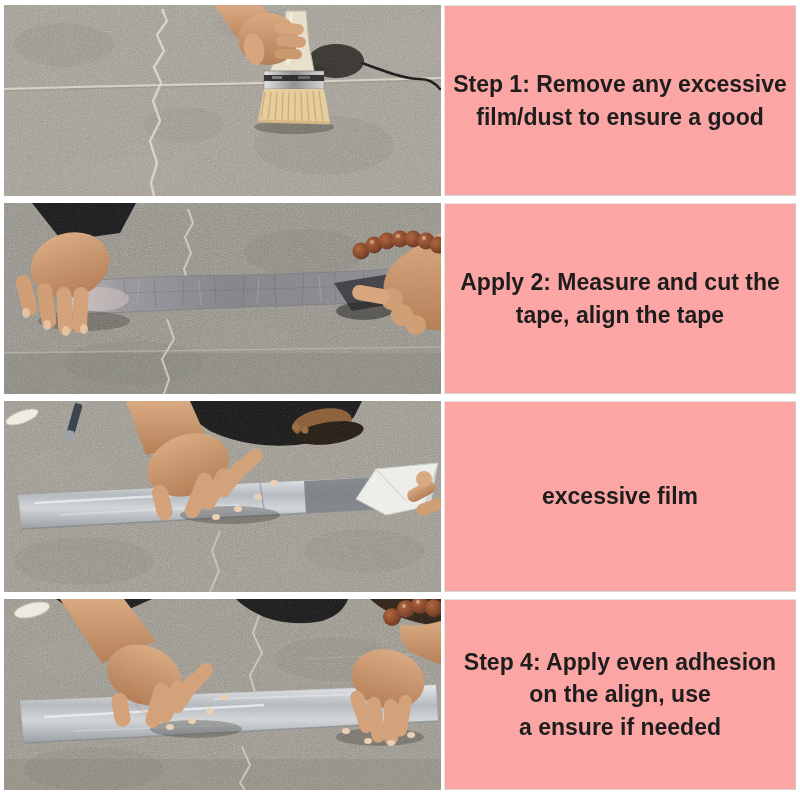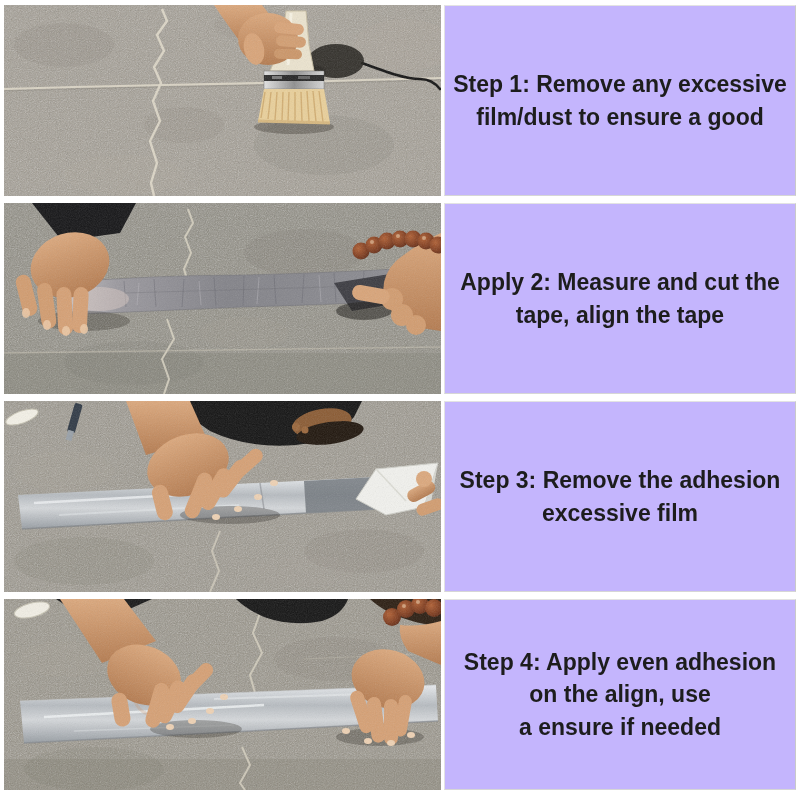--- a/index.html
+++ b/index.html
@@ -5,21 +5,21 @@
   html,body{margin:0;padding:0;background:#ffffff;}
   .canvas{
     width:800px;height:800px;background:#ffffff;box-sizing:border-box;
     padding:5px 4px;display:flex;flex-direction:column;gap:7px;
     font-family:"Liberation Sans", sans-serif;
   }
   .row{display:flex;gap:3px;height:191px;flex:none;}
   .photo{width:437px;height:191px;flex:none;overflow:hidden;background:#9a948a;}
   .photo svg{display:block;width:100%;height:100%;}
   .panel{
-    flex:1;background:#c4b5fd;
+    flex:1;background:#fca5a5;
     border:1px solid #e3e3e3;border-right-color:#c9c9c9;border-bottom-color:#d6d6d6;
     display:flex;flex-direction:column;justify-content:center;align-items:center;
     text-align:center;color:#1d1d1d;font-size:23px;font-weight:600;line-height:1.42;
     padding:0 4px;box-sizing:border-box;
   }
   .panel div{white-space:nowrap;}
 </style>
 </head>
 <body>
 
@@ -232,21 +232,20 @@
           <rect x="146" y="84" width="16" height="36" rx="8" fill="#d6a074" transform="rotate(-14 154 84)"></rect>
           <ellipse cx="212" cy="116" rx="4" ry="3" fill="#efd2b4"></ellipse>
           <ellipse cx="234" cy="108" rx="4" ry="3" fill="#efd2b4"></ellipse>
           <ellipse cx="254" cy="96" rx="4" ry="3" fill="#efd2b4"></ellipse>
           <ellipse cx="270" cy="82" rx="4" ry="3" fill="#efd2b4"></ellipse>
         </g>
         <rect width="437" height="191" fill="#9b968b" filter="url(#grain)" opacity="0.18"></rect>
       </svg>
     </div>
     <div class="panel">
-      <div>Step 3: Remove the adhesion</div>
       <div>excessive film</div>
     </div>
   </div>
 
   <div class="row">
     <div class="photo">
       <svg viewBox="0 0 437 191" preserveAspectRatio="none">
         <g>
           <rect width="437" height="191" fill="#989387"></rect>
           <rect width="437" height="191" fill="#989387" filter="url(#grain)" opacity="0.5"></rect>

